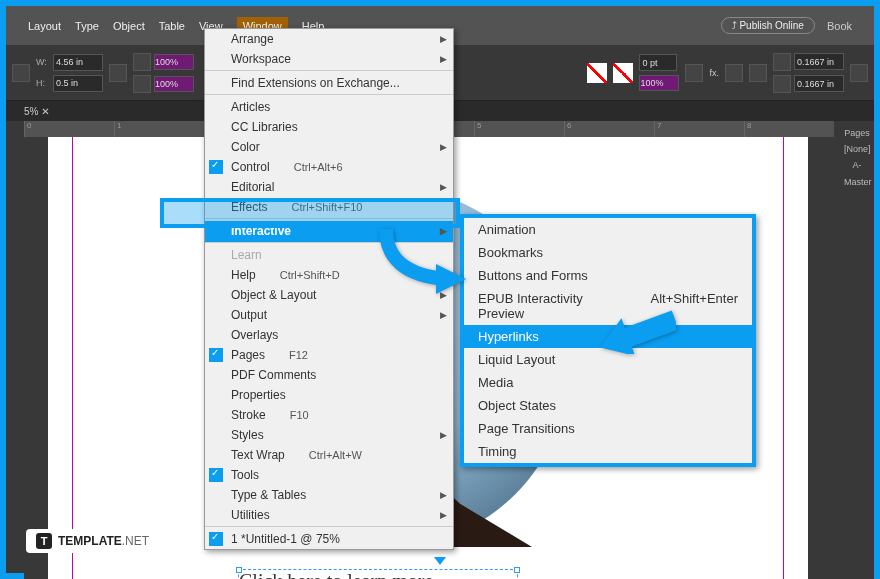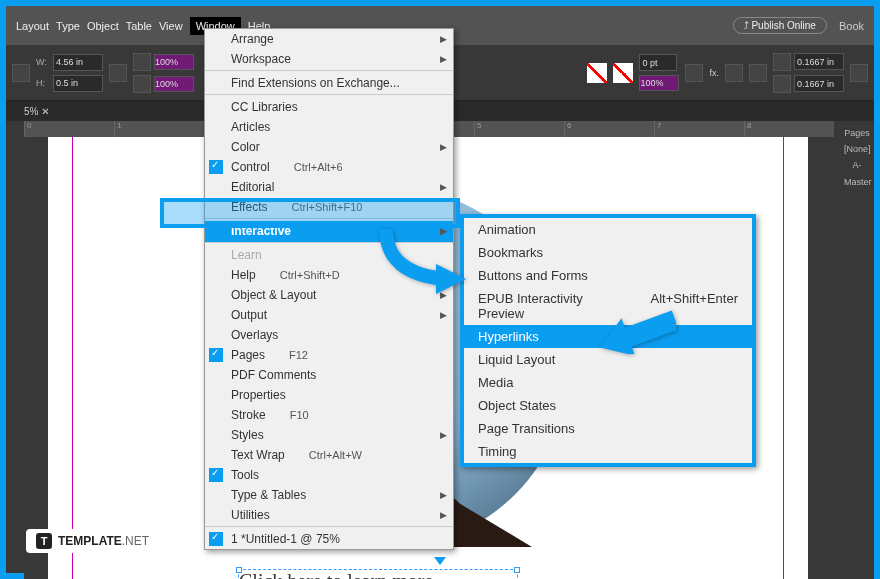--- a/index.html
+++ b/index.html
@@ -1,20 +1,20 @@
 <!DOCTYPE html>
 <html><head>
 <meta charset="utf-8">
 <style>
 * { margin: 0; padding: 0; box-sizing: border-box; font-family: "Segoe UI", Tahoma, sans-serif; }
 body { width: 880px; height: 579px; background: #0b9df0; overflow: hidden; position: relative; }
 .app { position: absolute; top: 6px; left: 6px; right: 6px; bottom: 6px; background: #383838; color: #ccc; font-size: 11px; }
-.menubar { height: 39px; background: #535353; display: flex; align-items: center; padding: 0 10px; gap: 7px; }
+.menubar { height: 39px; background: #535353; display: flex; align-items: center; padding: 0 22px; gap: 14px; }
 .menubar-item { color: #eee; font-size: 11px; cursor: pointer; }
-.menubar-item.active { background: #000000; padding: 3px 6px; }
+.menubar-item.active { background: #a16207; padding: 3px 6px; }
 .menubar-right { margin-left: auto; display: flex; align-items: center; gap: 12px; }
 .publish-btn { border: 1px solid #888; border-radius: 10px; padding: 2px 10px; font-size: 10px; color: #eee; }
 .toolbar { height: 56px; background: #383838; border-bottom: 1px solid #222; display: flex; align-items: center; padding: 4px 6px; gap: 6px; }
 .tb-col { display: flex; flex-direction: column; gap: 4px; }
 .tb-row { display: flex; align-items: center; gap: 3px; }
 .tb-label { font-size: 9px; color: #aaa; width: 14px; }
 .tb-input { background: #2a2a2a; border: 1px solid #555; color: #ddd; font-size: 9px; width: 50px; height: 17px; padding: 0 2px; }
 .tb-sel { background: #701a75; border: 1px solid #555; color: #ddd; font-size: 9px; width: 40px; height: 16px; }
 .tb-icon { width: 18px; height: 18px; background: #444; border: 1px solid #555; display:inline-block;}
 .tb-swatch { width: 20px; height: 20px; background: #fff; position: relative; }
@@ -169,24 +169,24 @@
         <span class="arrow">▶</span>
       </div>
       <div class="dropdown-item sep-after">
         <span>Workspace</span>
         <span class="arrow">▶</span>
       </div>
       <div class="dropdown-item sep-after">
         <span>Find Extensions on Exchange...</span>
       </div>
       <div class="dropdown-item">
+        <span>Articles</span>
+      </div>
+      <div class="dropdown-item">
         <span>CC Libraries</span>
-      </div>
-      <div class="dropdown-item">
-        <span>Articles</span>
       </div>
       <div class="dropdown-item">
         <span>Color</span>
         <span class="arrow">▶</span>
       </div>
       <div class="dropdown-item checked">
         <span>Control</span>
         <span class="shortcut">Ctrl+Alt+6</span>
       </div>
       <div class="dropdown-item">

